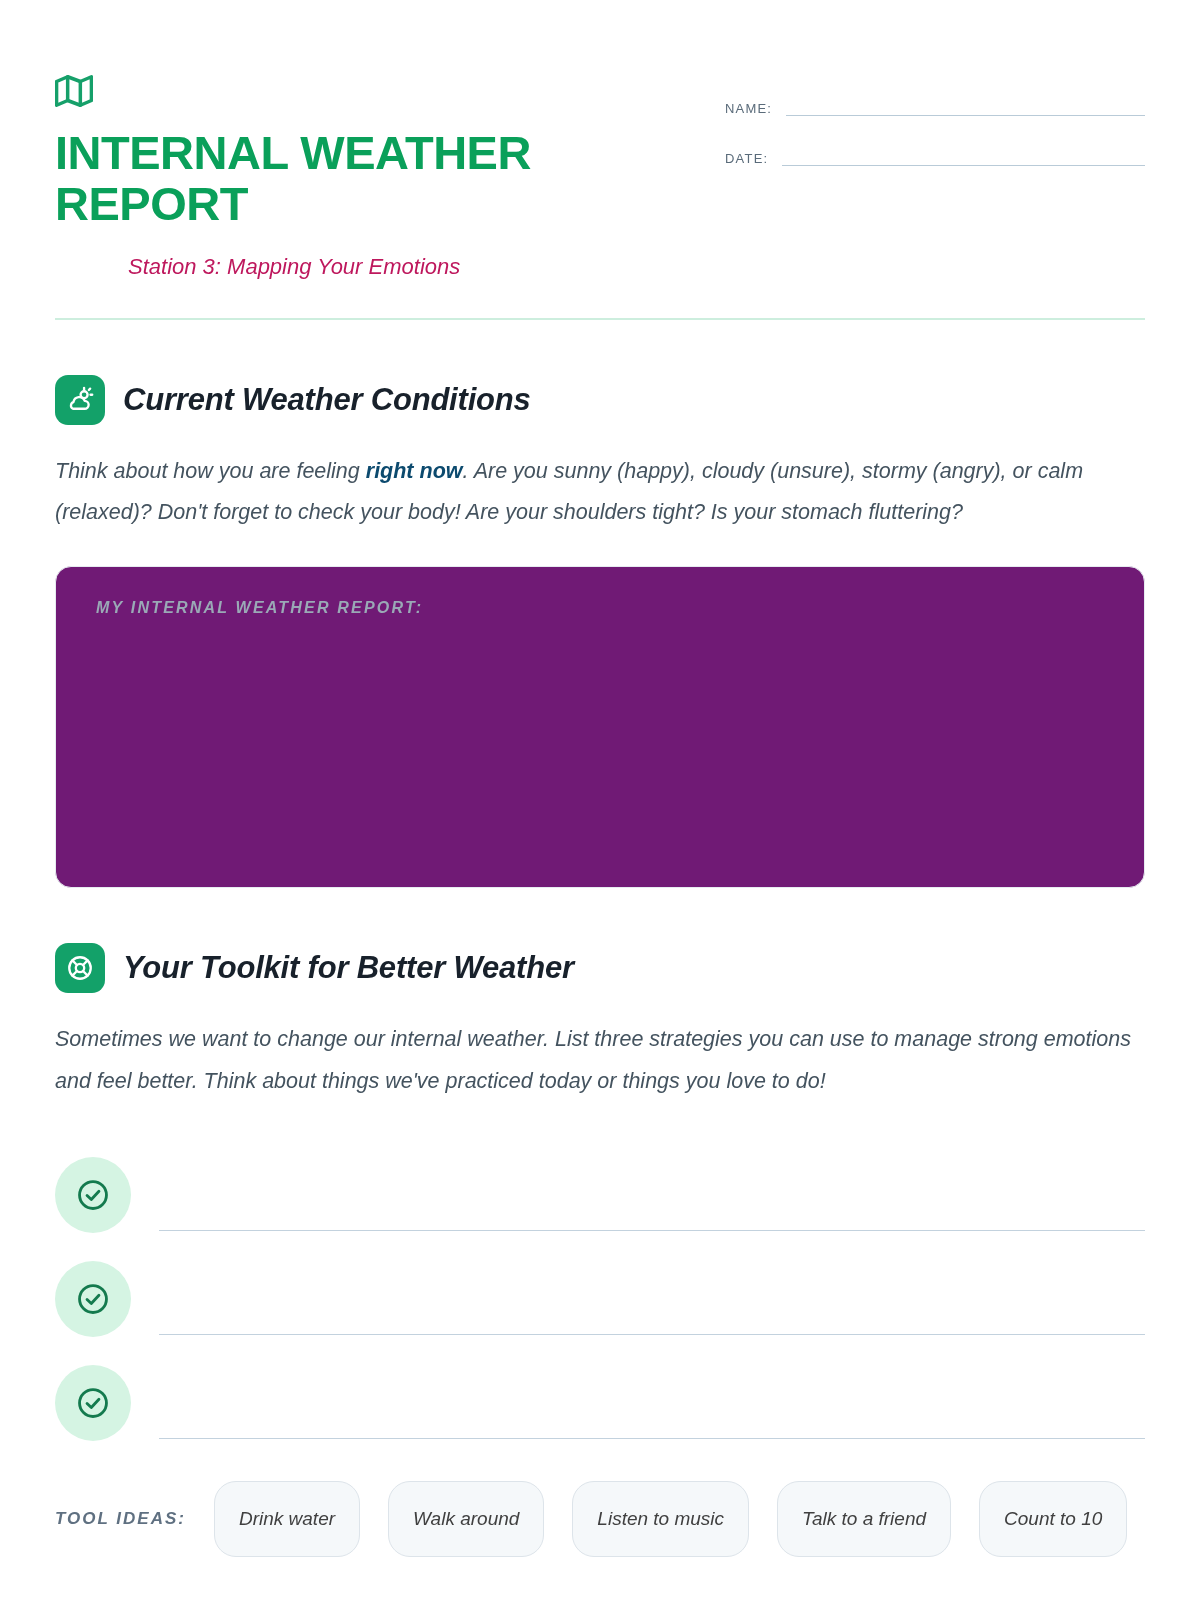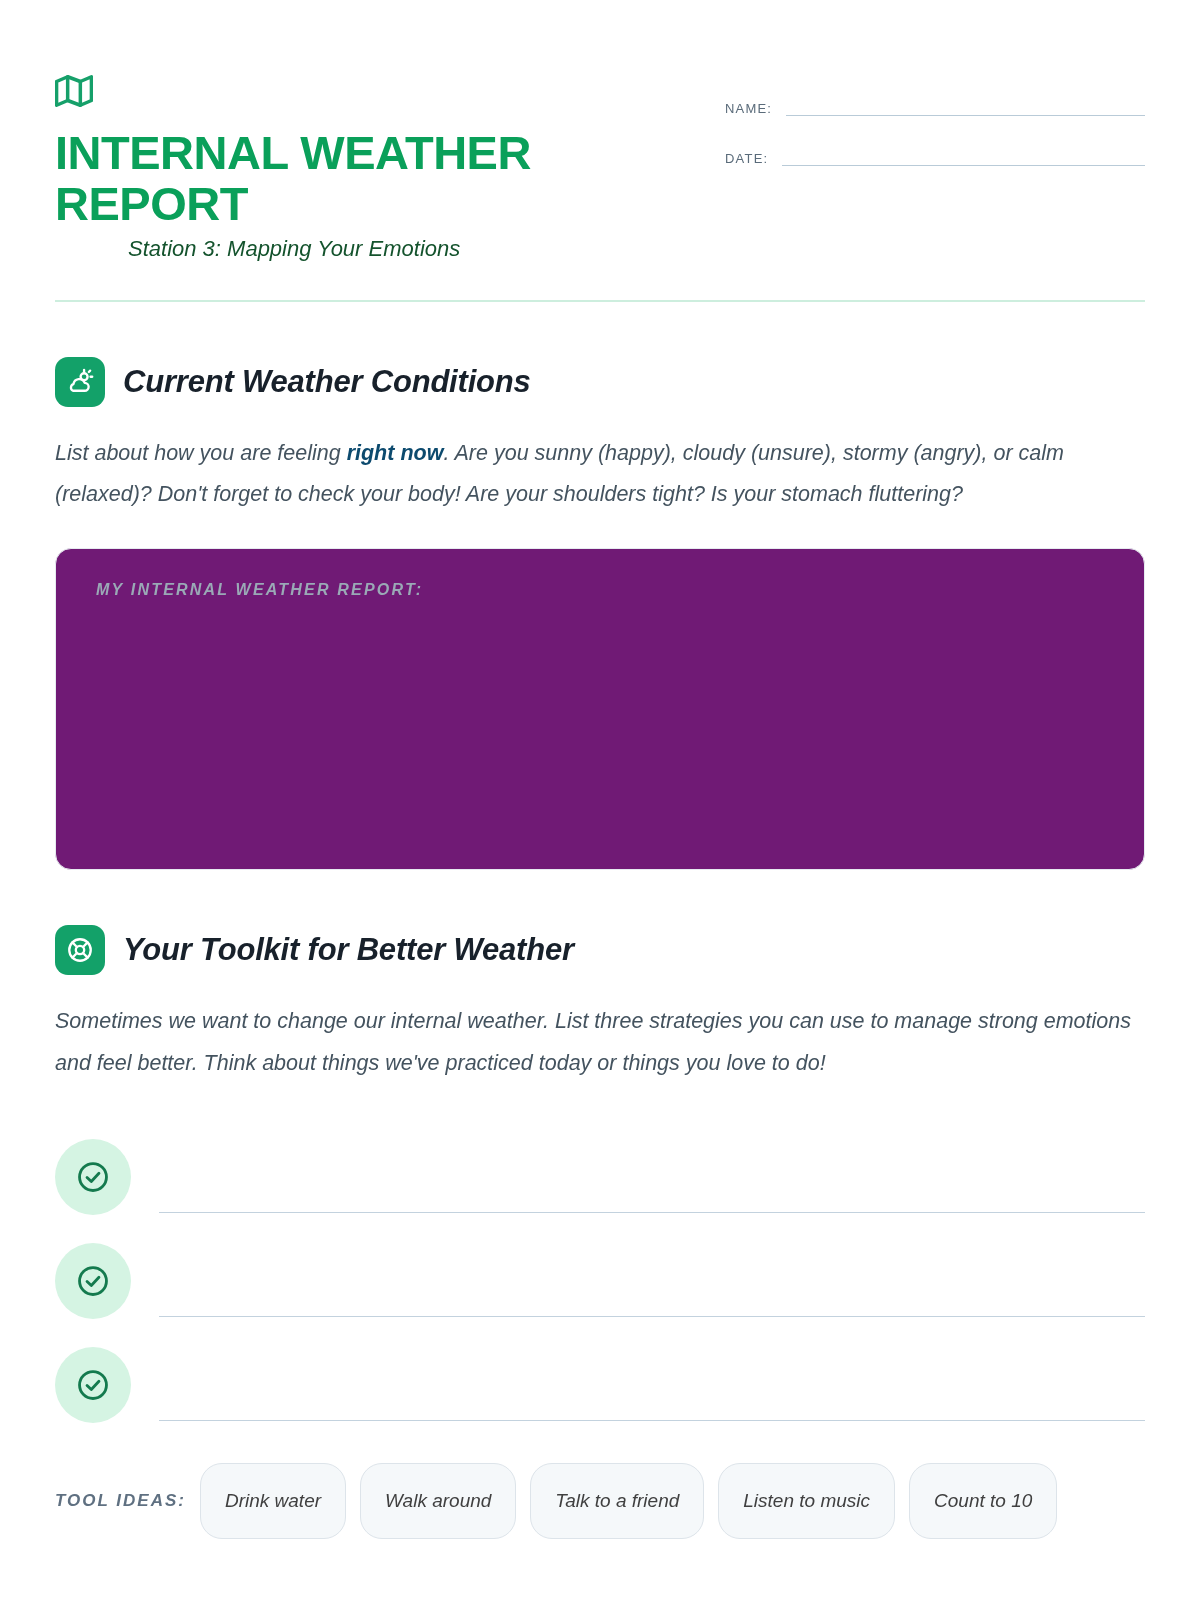--- a/index.html
+++ b/index.html
@@ -70,22 +70,22 @@
   }
   .field-line {
     flex: 1;
     border-bottom: 1.5px solid #b9cbd8;
     height: 24px;
     margin-left: 14px;
   }
   .subtitle {
     font-size: 22px;
     font-style: italic;
-    color: #14532d;
-    margin: 6px 0 0 73px;
+    color: #be185d;
+    margin: 24px 0 0 73px;
   }
   .divider {
     margin-top: 38px;
     border-top: 2px solid #cdeede;
   }
 
   
   .section { margin-top: 55px; font-style: italic; }
   .section-head {
     display: flex;
@@ -163,21 +163,21 @@
     align-self: flex-end;
     margin-bottom: 16px;
     border-bottom: 1.5px solid #c3d2de;
     height: 50px;
   }
 
   
   .ideas-row {
     display: flex;
     align-items: center;
-    gap: 14px;
+    gap: 28px;
     margin-top: 26px;
   }
   .ideas-label {
     font-size: 17px;
     letter-spacing: 2px;
     font-weight: 700;
     color: #5f7081;
     white-space: nowrap;
   }
   .chip {
@@ -229,21 +229,21 @@
           <circle cx="15.5" cy="7.5" r="3"></circle>
           <line x1="15.5" y1="1.6" x2="15.5" y2="3.1"></line>
           <line x1="21" y1="7.5" x2="22.5" y2="7.5"></line>
           <line x1="19.6" y1="3.4" x2="20.7" y2="2.3"></line>
           <path d="M6 19.5h10a3.4 3.4 0 0 0 0-6.8 5 5 0 0 0-9.6 1.2A3 3 0 0 0 6 19.5z"></path>
         </svg>
       </span>
       <h2 class="section-title">Current Weather Conditions</h2>
     </div>
 
-    <p class="section-body"><span>List about how you are feeling </span><span class="hl">right now</span><span>. Are you sunny (happy), cloudy (unsure), stormy (angry), or calm (relaxed)? Don't forget to check your body! Are your shoulders tight? Is your stomach fluttering?</span></p>
+    <p class="section-body"><span>Think about how you are feeling </span><span class="hl">right now</span><span>. Are you sunny (happy), cloudy (unsure), stormy (angry), or calm (relaxed)? Don't forget to check your body! Are your shoulders tight? Is your stomach fluttering?</span></p>
 
     <div class="answer-box">
       <div class="answer-label">MY INTERNAL WEATHER REPORT:</div>
     </div>
   </div>
 
   <div class="section">
     <div class="section-head">
       <span class="badge">
         <svg viewBox="0 0 24 24" fill="none" stroke="currentColor" stroke-width="2" stroke-linecap="round" stroke-linejoin="round">
@@ -287,19 +287,19 @@
           </svg>
         </span>
         <span class="tool-line"></span>
       </div>
     </div>
 
     <div class="ideas-row">
       <span class="ideas-label">TOOL IDEAS:</span>
       <span class="chip">Drink water</span>
       <span class="chip">Walk around</span>
+      <span class="chip">Listen to music</span>
       <span class="chip">Talk to a friend</span>
-      <span class="chip">Listen to music</span>
       <span class="chip">Count to 10</span>
     </div>
   </div>
 
 </div>
 
 </body></html>

